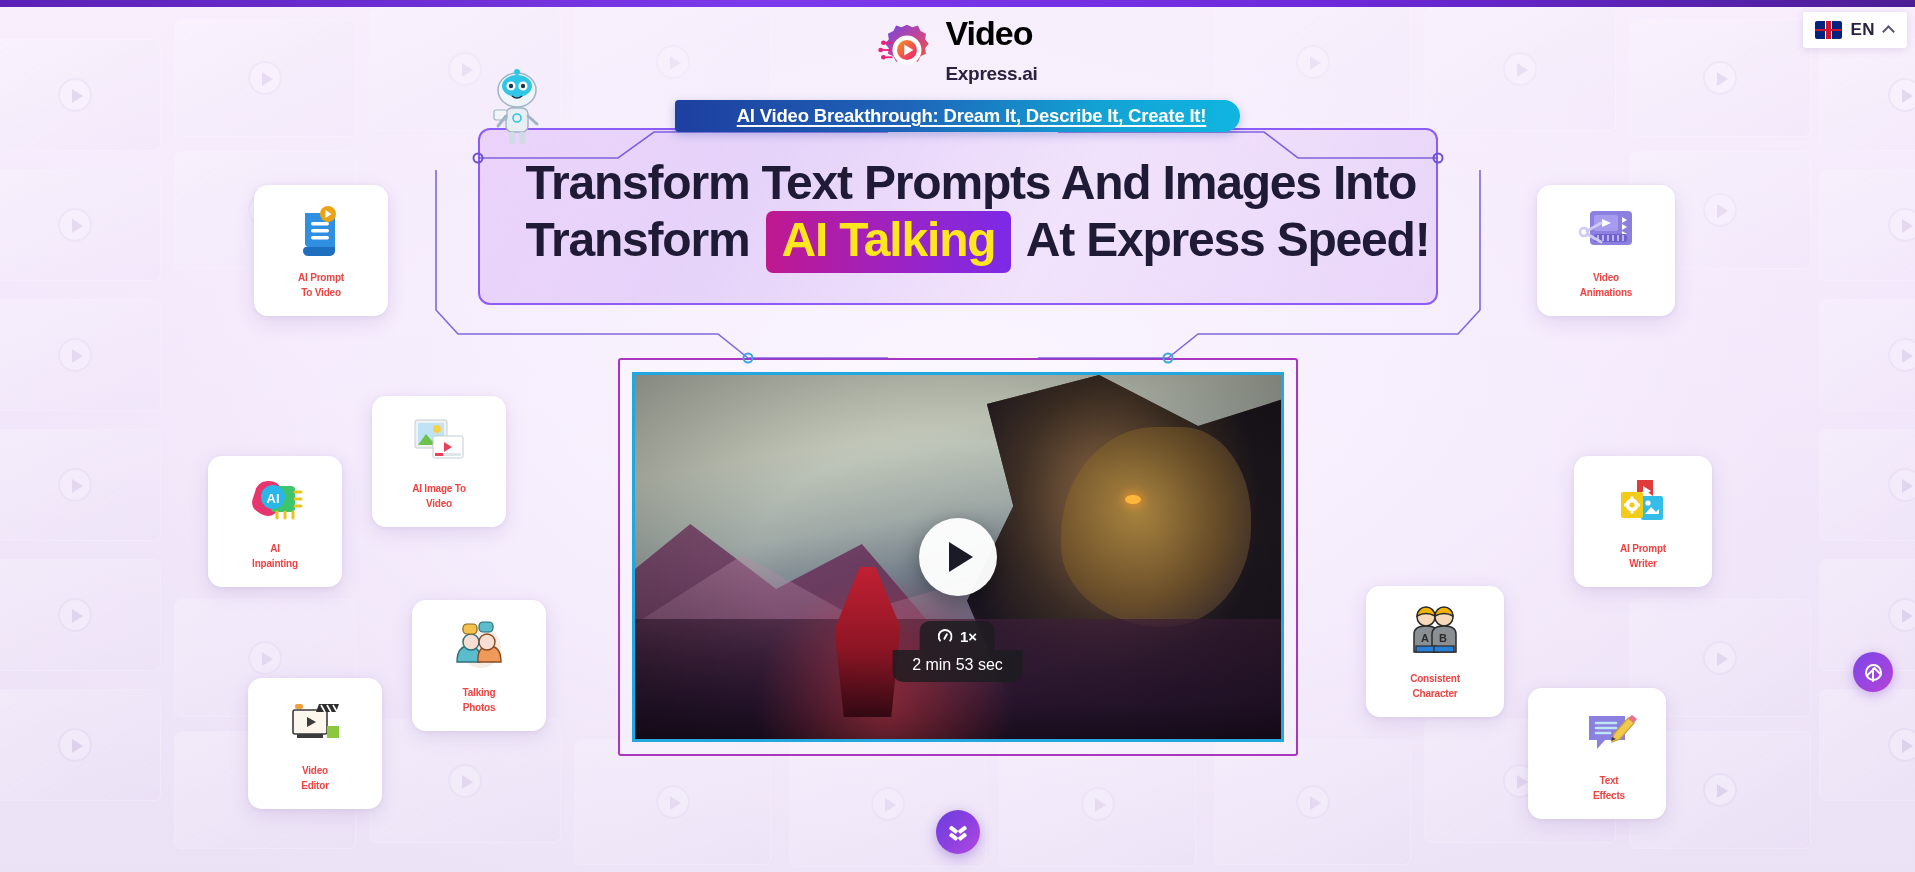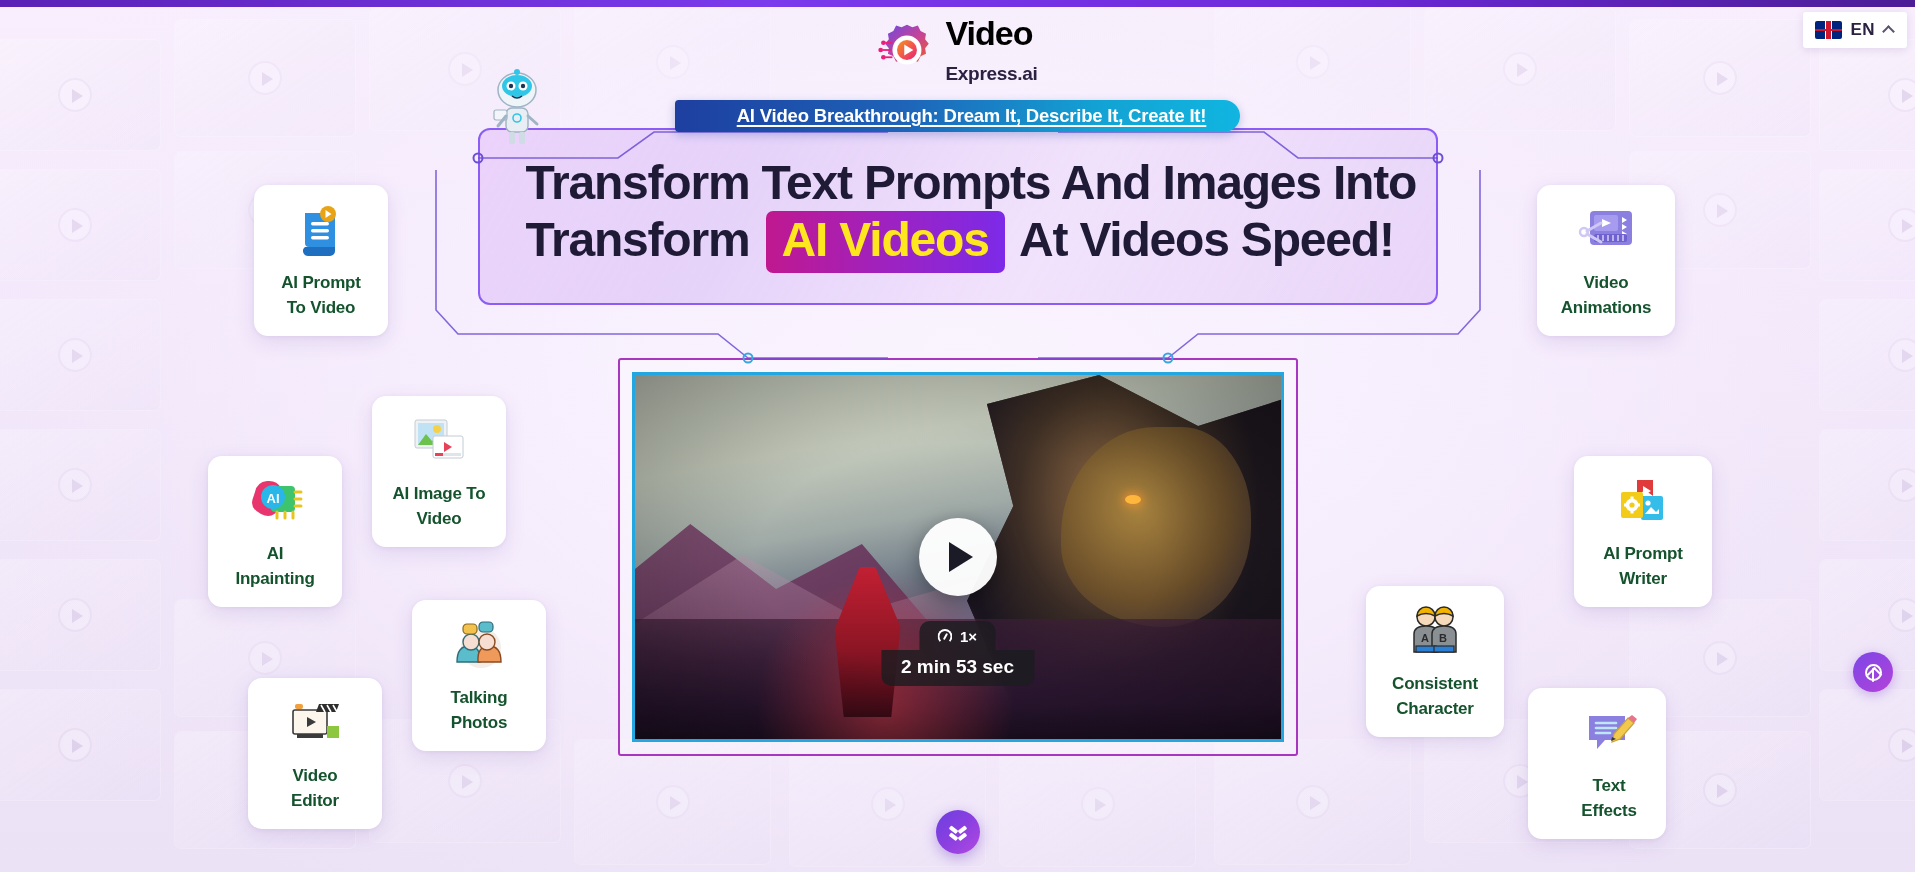--- a/index.html
+++ b/index.html
@@ -204,37 +204,37 @@
     font-size: 15px; font-weight: 700;
   }
   .gauge {
     width: 15px; height: 15px; border-radius: 50%;
     border: 2px solid #ffffff; border-bottom-color: transparent; position: relative;
   }
   .gauge::after { content:""; position:absolute; left:5px; top:2px; width:2px; height:7px; background:#fff; transform: rotate(30deg); border-radius:1px; }
   .badge-dur {
     background: rgba(28,28,32,.82); color:#fff;
     border-radius: 0 0 10px 10px; padding: 6px 20px 8px;
-    font-size: 19px; font-weight: 700;
+    font-size: 16px; font-weight: 400;
   }
 
   
   .card {
     position: absolute; z-index: 45;
     width: 134px;
     background: #ffffff;
     border-radius: 14px;
     box-shadow: 0 6px 20px rgba(104,62,160,.13), 0 1px 4px rgba(104,62,160,.08);
     padding: 18px 8px 16px;
     text-align: center;
     cursor: pointer;
   }
   .card.tall { width: 138px; }
   .card-icon { width: 60px; height: 56px; margin: 0 auto 12px; position: relative; }
-  .card-label { font-size: 17px; font-weight: 800; color: #14532d; line-height: 1.45; letter-spacing: -.2px; }
+  .card-label { font-size: 10px; font-weight: 800; color: #ef4444; line-height: 1.45; letter-spacing: -.2px; }
 
   
   .scroll-down {
     position: absolute; left: 50%; transform: translateX(-50%);
     top: 810px; width: 44px; height: 44px; border-radius: 50%;
     background: linear-gradient(135deg, #6d3fe0 0%, #8b3fe0 50%, #b24ae0 100%);
     display:flex; align-items:center; justify-content:center; z-index: 55;
     box-shadow: 0 4px 14px rgba(110,60,200,.4); cursor: pointer;
   }
   .dchev { width: 16px; height: 16px; position: relative; }
@@ -375,22 +375,22 @@
       </span>
       <div class="ribbon">
         <span class="ribbon-under">AI Video Breakthrough: Dream It, Describe It, Create It!</span>
       </div>
     </div>
 
     <div class="headline-box">
       <div class="hl-line">Transform Text Prompts And Images Into</div>
       <div class="hl-line">
         <span>Transform</span>
-        <span class="hl-badge">AI Videos</span>
-        <span>At Videos Speed!</span>
+        <span class="hl-badge">AI Talking</span>
+        <span>At Express Speed!</span>
       </div>
     </div>
   </div>
 
   <div class="video-area">
     <div class="frame-outer">
       <div class="frame-inner">
         <div class="video-img">
           <div class="sky"></div>
           <div class="mount-left"></div>

